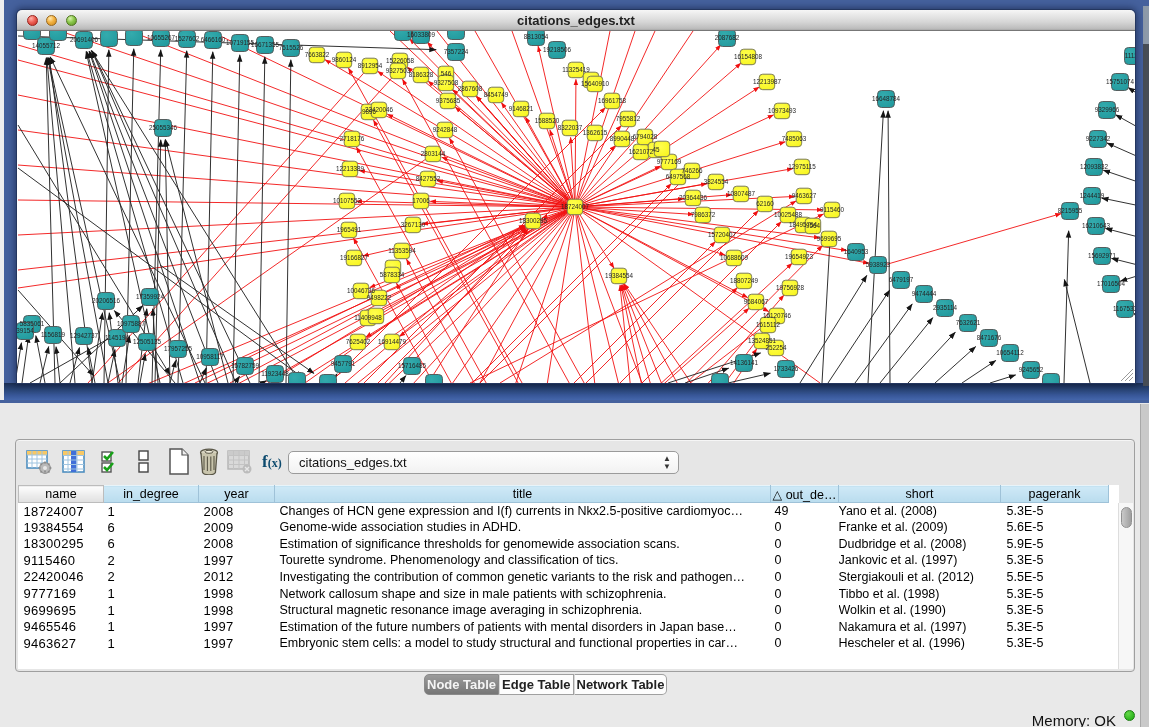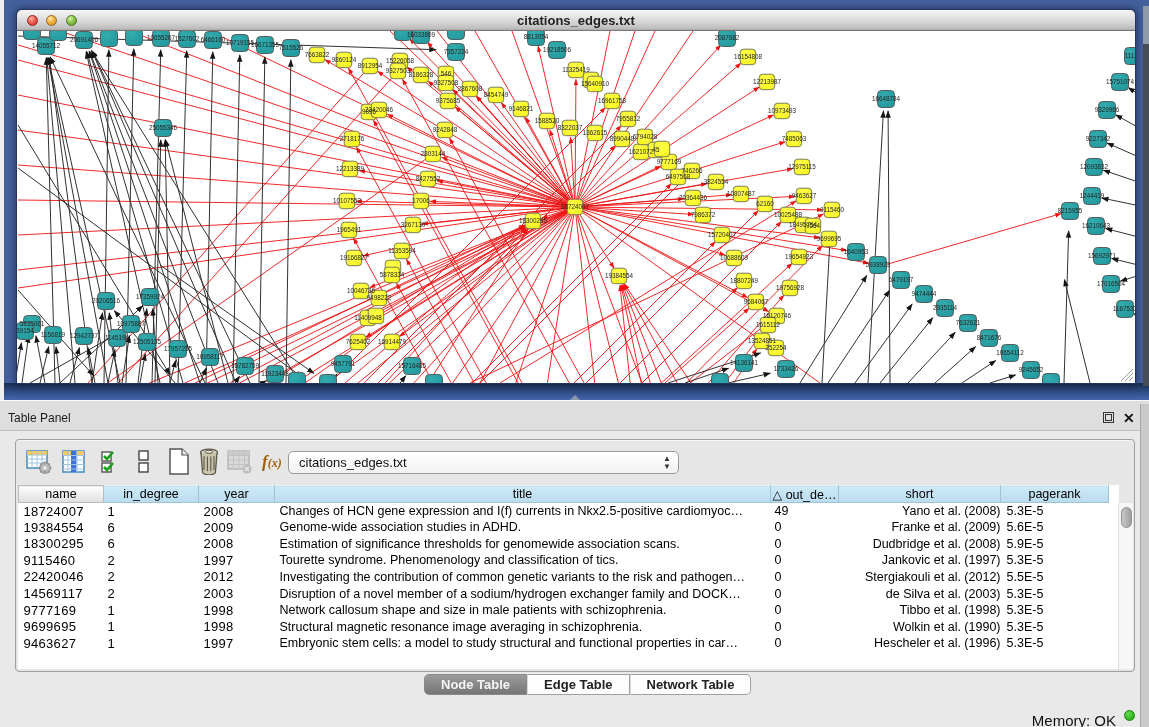--- a/index.html
+++ b/index.html
@@ -31,26 +31,26 @@
 #grid{position:absolute;left:2px;top:45px;width:1101px;height:184px;background:#fff;overflow:hidden}
 table{border-collapse:collapse;table-layout:fixed;width:1075px;font-size:12.5px;color:#000}
 thead td{height:17px;background:linear-gradient(180deg,#cfe9f7,#b9dcee);border:1px solid #9fc2d8;border-top:1px solid #e8f4fa;text-align:center;font-size:12.5px;padding:0;overflow:hidden;white-space:nowrap}
 thead td.c1{background:linear-gradient(180deg,#fdfdfd,#dfdfdf);border:1px solid #bcbcbc}
 tbody td{height:16.55px;padding:0 0 0 4px;white-space:nowrap;overflow:hidden}
 .c1{width:85px}.c2{width:95px}.c3{width:76px}.c4{width:496px}.c5{width:68px}.c6{width:162px}.c7{width:108px}
 tbody .c1{padding-left:5px}
 tbody .c1,tbody .c2,tbody .c3{font-size:13px;letter-spacing:0.3px}
 tbody .c3{padding-left:5px}
 tbody .c4{padding-left:5px}
-tbody .c6{text-align:right;padding-left:0}
+tbody .c6{text-align:left;padding-left:0}
 tbody .c7{padding-left:6px}
 #vsb{position:absolute;right:1px;top:63px;width:15px;height:166px;background:#f7f7f7;border-left:1px solid #ddd}
 #vsb .thumb{position:absolute;left:2px;top:4px;width:11px;height:21px;border-radius:6px;background:linear-gradient(90deg,#c9c9c9,#9f9f9f);border:1px solid #909090}
 #tabs{position:absolute;left:424px;top:271px;height:21px;font-size:13px;font-weight:bold}
-#tabs .tab{float:left;height:21px;line-height:20px;padding:0 16px;background:#fdfdfd;border:1px solid #a0a0a0;border-left:1px solid #d8d8d8;color:#222}
+#tabs .tab{float:left;height:21px;line-height:20px;padding:0 2px;background:#fdfdfd;border:1px solid #a0a0a0;border-left:1px solid #d8d8d8;color:#222}
 #tabs .tab.first{border:1px solid #8a8a8a;border-radius:5px 0 0 5px;background:linear-gradient(180deg,#9b9b9b,#767676);color:#f5f5f5}
 #tabs .tab.last{border-radius:0 5px 5px 0}
 #mem{position:absolute;right:33px;top:309px;font-size:15px;color:#111}
 #memdot{position:absolute;right:14px;top:307px;width:11px;height:11px;border-radius:50%;background:radial-gradient(circle at 35% 30%,#66d84a,#2eb61e 70%);border:1px solid #1c7d12}
 #rcol{position:absolute;left:1140px;top:404px;width:9px;height:323px;background:#c9c9c9;border-left:1px solid #a8a8a8}
 </style></head><body>
 <div id="desktop">
     <div class="shade"></div>
   </div>
 <div id="lstrip"></div>
@@ -558,29 +558,20 @@
         <text x="575" y="209.2" class="nl">18724007</text>
         <g stroke="#9a9a9a" stroke-width="1">
           <line x1="1121" y1="381" x2="1133" y2="369"></line>
           <line x1="1125" y1="381" x2="1133" y2="373"></line>
           <line x1="1129" y1="381" x2="1133" y2="377"></line>
         </g>
       </svg>
     </div>
 </div>
 <div id="panel">
-  <div id="phead">
-    <div class="pt">Table Panel</div>
-    <div id="splitter"></div>
-    <svg class="float" viewBox="0 0 11 11">
-        <rect x="0.5" y="0.5" width="10" height="10" fill="none" stroke="#333"></rect>
-        <rect x="2.5" y="2.5" width="6" height="6" fill="none" stroke="#333"></rect>
-      </svg>
-    <div class="close">✕</div>
-  </div>
   <div id="tbox">
     <div id="toolbar">
       <div id="combo">citations_edges.txt<div class="stepper">▲<br>▼</div></div>
 
 <svg style="position:absolute;left:10px;top:9px" width="26" height="26" viewBox="0 0 26 26">
  <rect x="1" y="2" width="20" height="17" fill="#fff" stroke="#4f8fc0" stroke-width="1.6"></rect>
  <rect x="1" y="2" width="20" height="4" fill="#f8c865"></rect>
  <path d="M1 6h20 M1 10h20 M1 14h20 M6 2v17 M11 2v17 M16 2v17" stroke="#9fc4e0" stroke-width="1"></path>
  <circle cx="19" cy="19" r="5.4" fill="#b9b9b9" stroke="#8b8b8b"></circle>
  <circle cx="19" cy="19" r="2" fill="#e8e8e8"></circle>
@@ -612,21 +603,21 @@
  <path d="M6 8v14 M9.4 8.5v14.5 M12.8 8.5v14.5 M16 8v14" stroke="#5a5748" stroke-width="1.1"></path>
  <ellipse cx="11" cy="3.8" rx="4" ry="1.5" fill="#efecdc" stroke="#5a5748"></ellipse>
 </svg>
 <svg style="position:absolute;left:211px;top:9px" width="26" height="26" viewBox="0 0 26 26" opacity="0.55">
  <rect x="1" y="2" width="21" height="18" fill="#cfcfcf" stroke="#8a8a8a" stroke-width="1.4"></rect>
  <rect x="1" y="2" width="21" height="4.5" fill="#b5b5b5"></rect>
  <path d="M1 6.5h21 M1 11h21 M1 15.5h21 M6.5 2v18 M12 2v18 M17.5 2v18" stroke="#a8a8a8"></path>
  <circle cx="20" cy="20" r="4.5" fill="#9a9a9a"></circle>
  <path d="M18 18l4 4 M22 18l-4 4" stroke="#e8e8e8" stroke-width="1.4"></path>
 </svg>
-<div style="position:absolute;left:246px;top:12px;font-family:'Liberation Serif',serif;font-style:italic;font-weight:bold;font-size:17px;color:#a16207">f<span style="font-size:12px">(x)</span></div>
+<div style="position:absolute;left:246px;top:12px;font-family:'Liberation Serif',serif;font-weight:bold;font-size:17px;color:#0c4a6e">f<span style="font-size:12px">(x)</span></div>
 
     </div>
     <div id="grid">
       <table>
         <thead>
             <tr>
           <td class="c1">name</td>
               <td class="c2">in_degree</td>
               <td class="c3">year</td>
           <td class="c4">title</td>
@@ -675,44 +666,44 @@
             <tr>
               <td class="c1">22420046</td>
               <td class="c2">2</td>
               <td class="c3">2012</td>
               <td class="c4">Investigating the contribution of common genetic variants to the risk and pathogen…</td>
               <td class="c5">0</td>
               <td class="c6">Stergiakouli et al. (2012)</td>
               <td class="c7">5.5E-5</td>
             </tr>
             <tr>
-              <td class="c1">14569117</td>
-              <td class="c2">2</td>
-              <td class="c3">2003</td>
-              <td class="c4">Disruption of a novel member of a sodium/hydrogen exchanger family and DOCK…</td>
-              <td class="c5">0</td>
-              <td class="c6">de Silva et al. (2003)</td>
-              <td class="c7">5.3E-5</td>
-            </tr>
-            <tr>
               <td class="c1">9777169</td>
               <td class="c2">1</td>
               <td class="c3">1998</td>
               <td class="c4">Network callosum shape and size in male patients with schizophrenia.</td>
               <td class="c5">0</td>
               <td class="c6">Tibbo et al. (1998)</td>
               <td class="c7">5.3E-5</td>
             </tr>
             <tr>
               <td class="c1">9699695</td>
               <td class="c2">1</td>
               <td class="c3">1998</td>
               <td class="c4">Structural magnetic resonance image averaging in schizophrenia.</td>
               <td class="c5">0</td>
               <td class="c6">Wolkin et al. (1990)</td>
+              <td class="c7">5.3E-5</td>
+            </tr>
+            <tr>
+              <td class="c1">9465546</td>
+              <td class="c2">1</td>
+              <td class="c3">1997</td>
+              <td class="c4">Estimation of the future numbers of patients with mental disorders in Japan base…</td>
+              <td class="c5">0</td>
+              <td class="c6">Nakamura et al. (1997)</td>
               <td class="c7">5.3E-5</td>
             </tr>
             <tr>
               <td class="c1">9463627</td>
               <td class="c2">1</td>
               <td class="c3">1997</td>
               <td class="c4">Embryonic stem cells: a model to study structural and functional properties in car…</td>
               <td class="c5">0</td>
               <td class="c6">Hescheler et al. (1996)</td>
               <td class="c7">5.3E-5</td>

